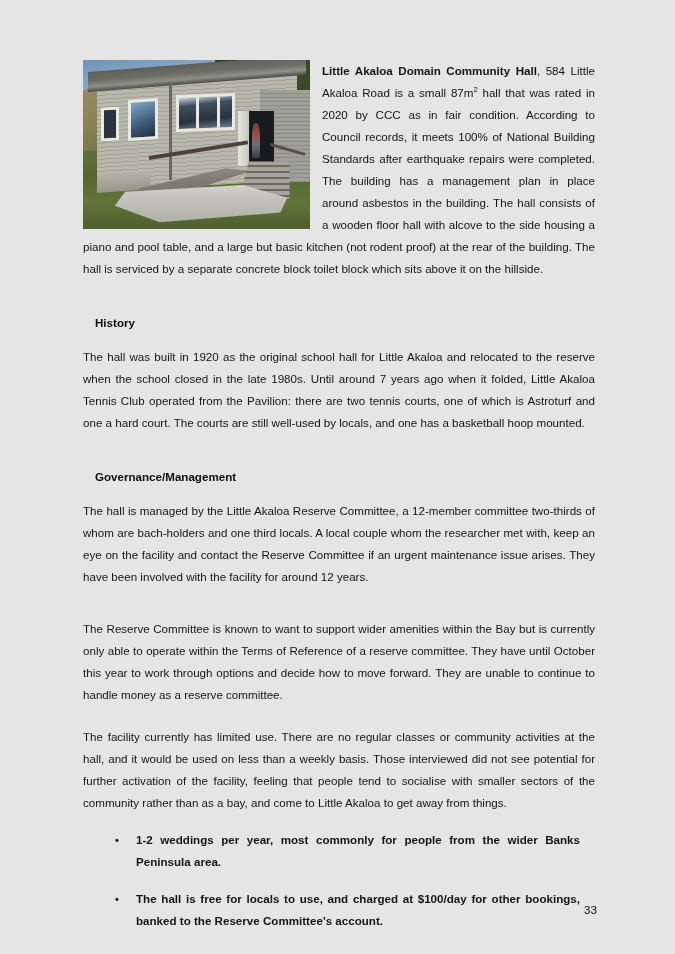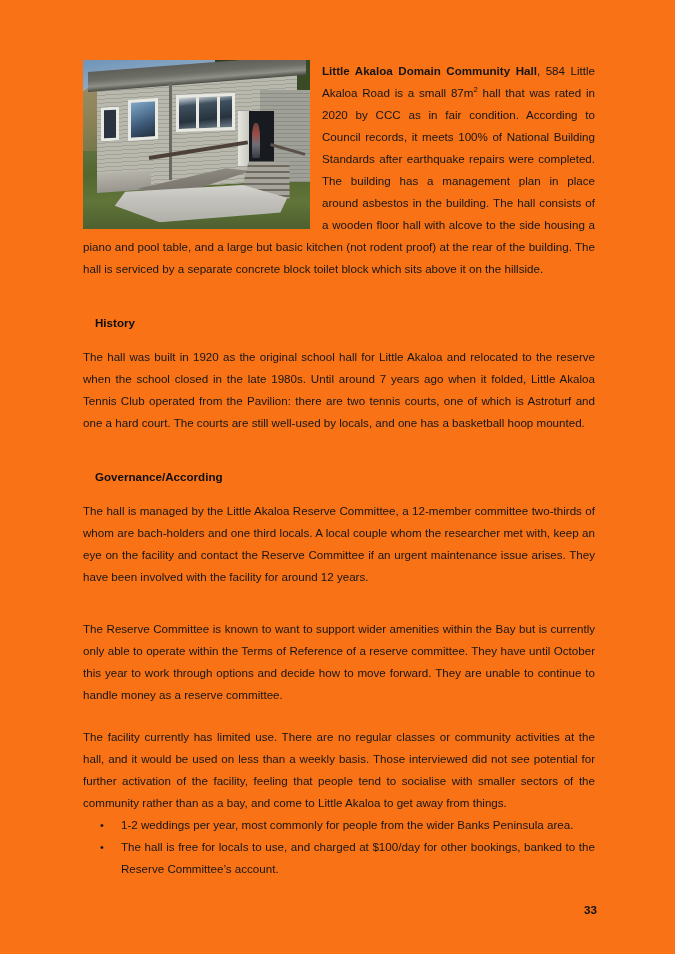--- a/index.html
+++ b/index.html
@@ -12,21 +12,21 @@
     height: 954px;
     font-family: "Liberation Sans", sans-serif;
     color: #000000;
     -webkit-font-smoothing: antialiased;
   }
 
   .page {
     position: relative;
     width: 675px;
     height: 954px;
-    background: #f97316;
+    background: #e5e5e5;
     box-sizing: border-box;
     overflow: hidden;
   }
 
   .content {
     position: absolute;
     left: 83px;
     top: 60px;
     width: 512px;
   }
@@ -283,37 +283,38 @@
     padding: 0 0 0 38px;
     list-style: none;
   }
   ul.bullets li {
     position: relative;
     font-size: 11.6px;
     line-height: 22px;
     text-align: justify;
     color: #151515;
     padding-left: 0;
-    margin: 0;
+    margin: 15px;
+    font-weight: bold;
   }
   ul.bullets li::before {
     content: "\2022";
     position: absolute;
     left: -21px;
     top: 0;
     font-size: 11px;
     color: #151515;
   }
 
   .page-number {
     position: absolute;
     right: 78px;
     bottom: 38px;
     font-size: 11.6px;
-    font-weight: bold;
+    font-weight: normal;
     color: #111111;
   }
 </style>
 </head>
 <body>
 
 <div class="page">
 
   <div class="content">
 
@@ -349,21 +350,21 @@
 
     <div class="after-float"></div>
 
     <div class="spacer-md"></div>
 
     <h2 class="heading">History</h2>
     <p class="para">The hall was built in 1920 as the original school hall for Little Akaloa and relocated to the reserve when the school closed in the late 1980s. Until around 7 years ago when it folded, Little Akaloa Tennis Club operated from the Pavilion: there are two tennis courts, one of which is Astroturf and one a hard court. The courts are still well-used by locals, and one has a basketball hoop mounted.</p>
 
     <div class="spacer-md"></div>
 
-    <h2 class="heading">Governance/According</h2>
+    <h2 class="heading">Governance/Management</h2>
     <p class="para">The hall is managed by the Little Akaloa Reserve Committee, a 12-member committee two-thirds of whom are bach-holders and one third locals. A local couple whom the researcher met with, keep an eye on the facility and contact the Reserve Committee if an urgent maintenance issue arises.  They have been involved with the facility for around 12 years.</p>
 
     <div class="spacer-lg"></div>
 
     <p class="para">The Reserve Committee is known to want to support wider amenities within the Bay but is currently only able to operate within the Terms of Reference of a reserve committee. They have until October this year to work through options and decide how to move forward. They are unable to continue to handle money as a reserve committee.</p>
 
     <div class="spacer-md"></div>
 
     <p class="para">The facility currently has limited use. There are no regular classes or community activities at the hall, and it would be used on less than a weekly basis. Those interviewed did not see potential for further activation of the facility, feeling that people tend to socialise with smaller sectors of the community rather than as a bay, and come to Little Akaloa to get away from things.</p>
 

